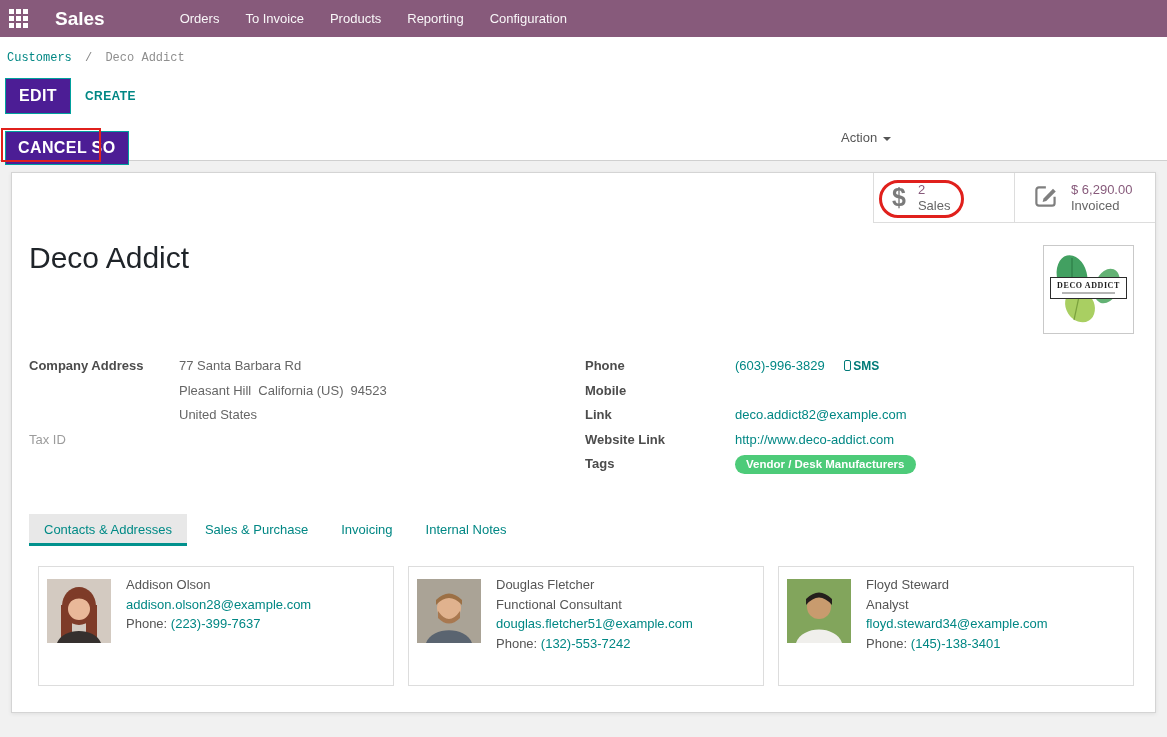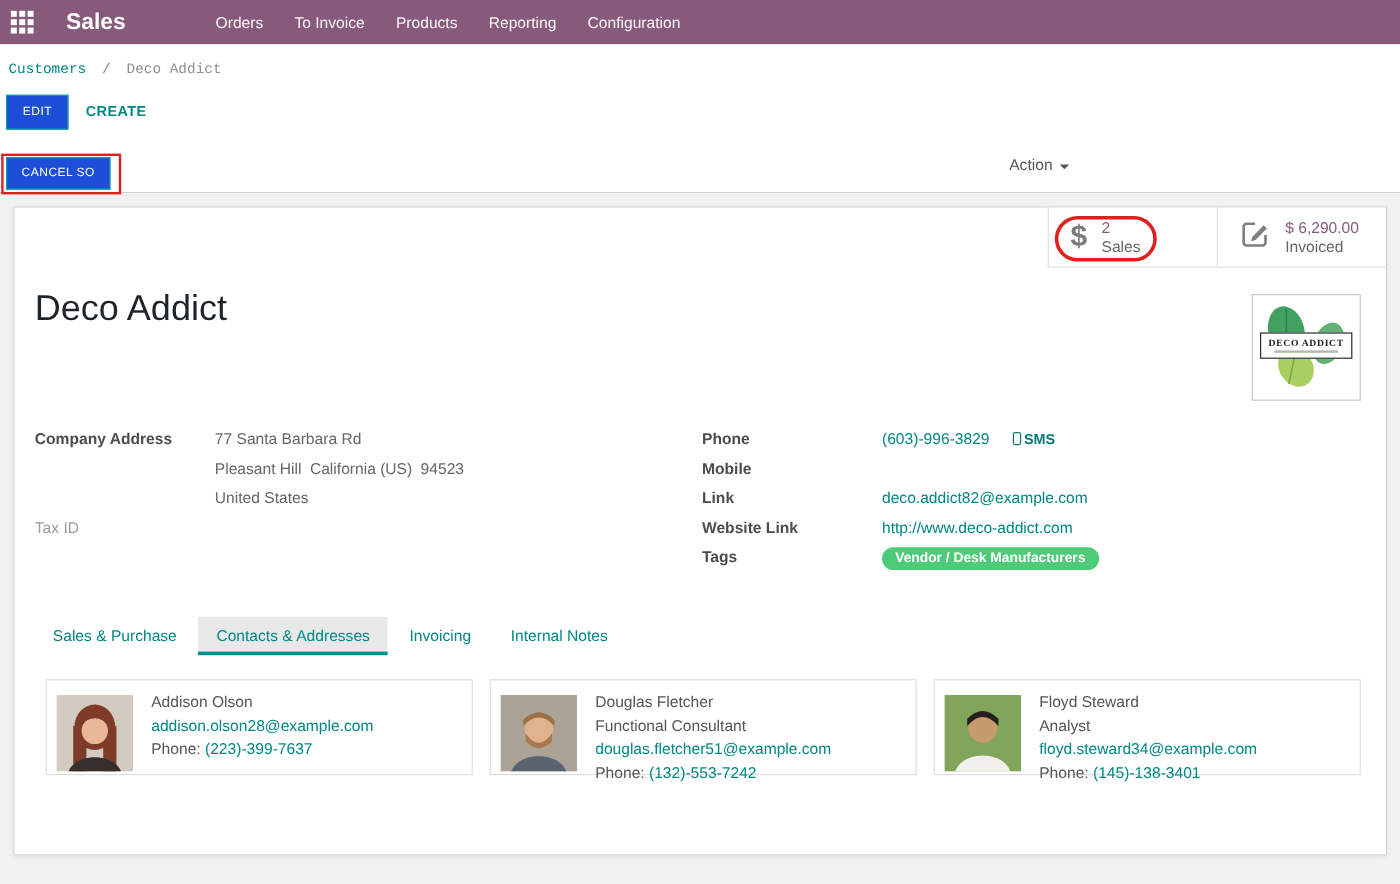--- a/index.html
+++ b/index.html
@@ -14,21 +14,21 @@
   .nav-menu { display:flex; margin-left:62px; }
   .nav-menu a { color:rgba(255,255,255,.95); padding:0 13px; line-height:37px; cursor:pointer; text-decoration:none; }
 
   
   .control-panel { background:#fff; padding:14px 0 0 0; height:91px; position:relative; }
   .breadcrumb { font-size:12px; margin-left:7px;font-family:Liberation Mono, monospace; }
   .bc-link { color:#018784; cursor:pointer; text-decoration:none; }
   .bc-sep { color:#888; margin:0 6px; }
   .bc-current { color:#8f8f8f; }
   .cp-buttons { margin:13px 0 0 5px; display:flex; align-items:center; }
-  .btn-primary { background:#1d4ed8; color:#fff; border:1px solid #00A09D; font-weight:normal; font-size:10px; letter-spacing:.4px; padding:8px 13px; cursor:pointer; font-family:inherit; }
+  .btn-primary { background:#4c1d95; color:#fff; border:1px solid #00A09D; font-weight:bold; font-size:16px; letter-spacing:.4px; padding:8px 13px; cursor:pointer; font-family:inherit; }
   .btn-link { background:none; border:none; color:#018784; font-weight:bold; font-size:12px; letter-spacing:.4px; padding:8px 14px; cursor:pointer; font-family:inherit; }
   .action-dd { position:absolute; left:841px; top:93px; color:#555; cursor:pointer; }
   .caret-down { display:inline-block; margin-left:6px; width:0; height:0; border-left:4px solid transparent; border-right:4px solid transparent; border-top:4px solid #555; vertical-align:middle; }
 
   
   .statusbar { background:#fff; height:33px; border-bottom:1px solid #d0d0d0; padding:3px 0 0 5px; }
   .cancel-so { padding:7px 12px; }
 
   
   .content { background:#f1f1f1; height:576px; padding-top:11px; }
@@ -64,21 +64,21 @@
   .phone-icon { display:inline-block; width:7px; height:11px; border:1px solid #017a78; border-radius:2px; margin-right:2px; vertical-align:-1px; }
   .tag-pill { display:inline-block; background:#4DCB79; color:#fff; font-weight:bold; font-size:11.5px; padding:3px 11px; border-radius:11px; line-height:13px; }
 
   
   .tabs { position:absolute; top:341px; left:17px; display:flex; }
   .tab { color:#018784; padding:8px 15px 9px; cursor:pointer; margin-right:3px; }
   .tab.active { background:#e8e8e8; border-bottom:3px solid #01918d; padding-bottom:6px; color:#018a86; }
 
   
   .cards { position:absolute; top:393px; left:26px; display:flex; gap:14px; }
-  .card { width:356px; height:80px; border:1px solid #ddd; background:#fff; display:flex; padding:8px; cursor:pointer; }
+  .card { width:356px; height:120px; border:1px solid #ddd; background:#fff; display:flex; padding:8px; cursor:pointer; }
   .avatar { width:64px; height:64px; flex:none; margin-top:4px; }
   .card-text { margin-left:15px; line-height:19.5px; color:#555; }
   .card-text .cname, .card-text .crole { display:block; }
   .card-phone { color:#555; }
 
   
   .annotation { position:absolute; border:3px solid #e0201c; pointer-events:none; z-index:50; }
   .ann-cancel { left:1px; top:128px; width:100px; height:34px; border-width:2.5px; }
   .ann-sales { left:879px; top:180px; width:85px; height:38px; border-radius:19px; }
 
@@ -205,22 +205,22 @@
           <span class="fvalue"><a class="tlink">http://www.deco-addict.com</a></span>
         </div>
         <div class="frow">
           <span class="flabel">Tags</span>
           <span class="fvalue"><span class="tag-pill">Vendor / Desk Manufacturers</span></span>
         </div>
       </div>
     </div>
 
     <div class="tabs">
+      <div class="tab active">Contacts &amp; Addresses</div>
       <div class="tab">Sales &amp; Purchase</div>
-      <div class="tab active">Contacts &amp; Addresses</div>
       <div class="tab">Invoicing</div>
       <div class="tab">Internal Notes</div>
     </div>
 
     <div class="cards">
 
       <div class="card">
         <svg class="avatar" viewBox="0 0 64 64">
           <rect width="64" height="64" fill="#d3cac1"></rect>
           <ellipse cx="32" cy="27" rx="17" ry="19" fill="#7e3b28"></ellipse>

